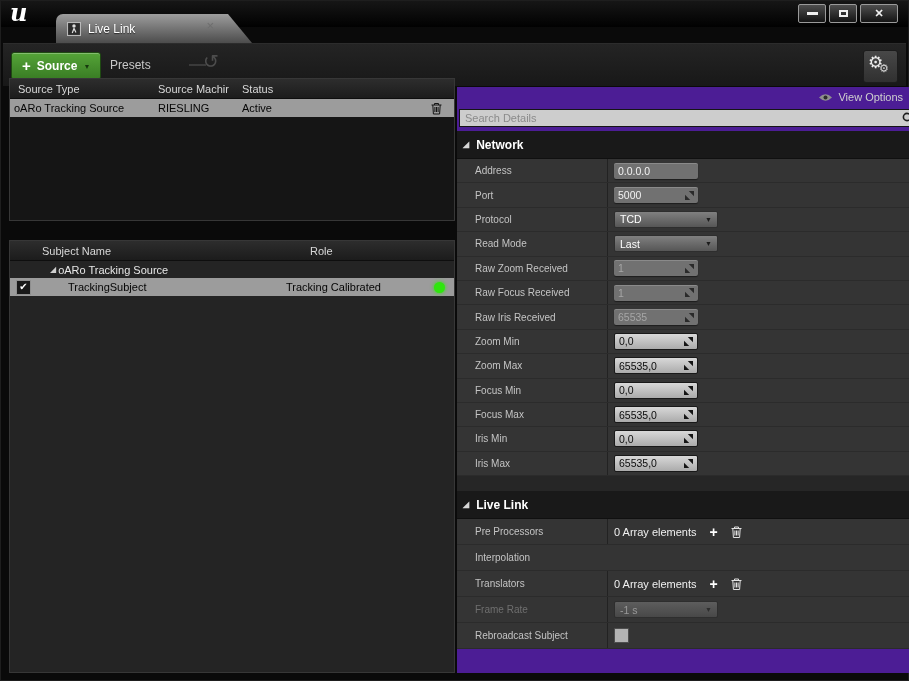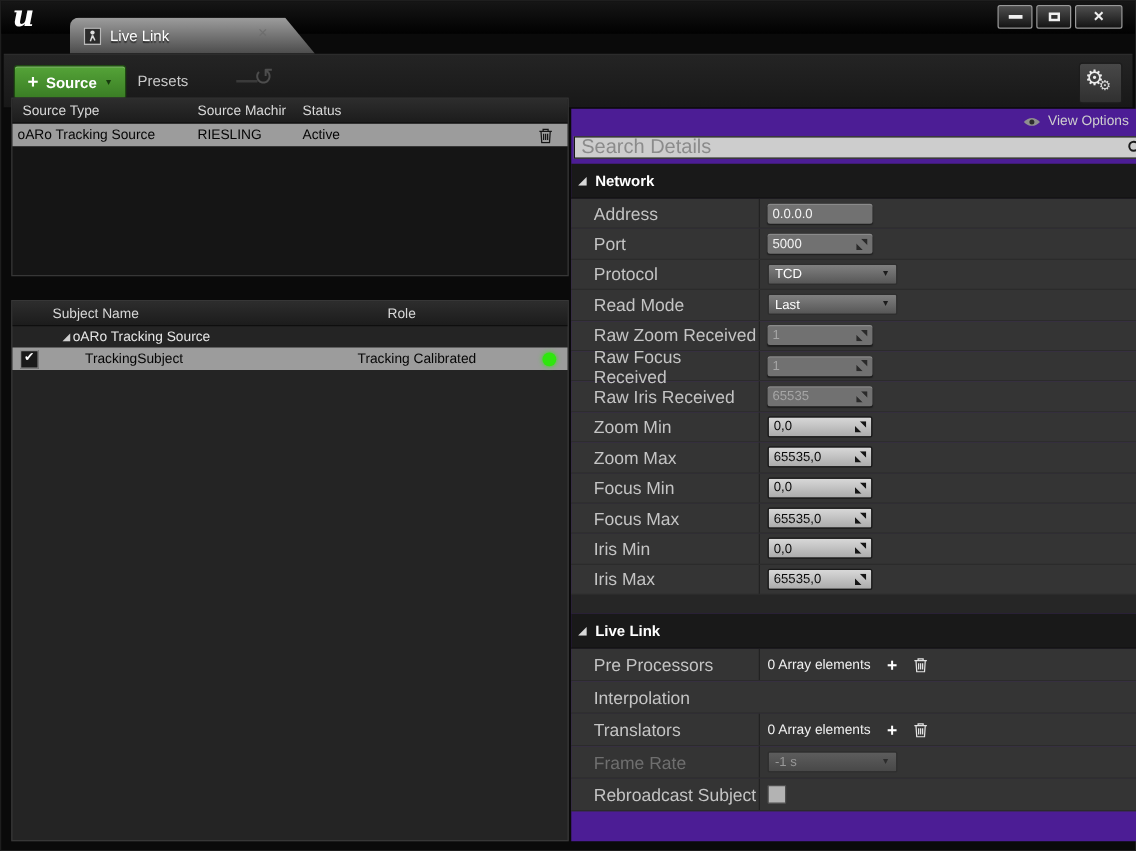--- a/index.html
+++ b/index.html
@@ -68,32 +68,32 @@
   .sub-name{margin-left:37px;width:208px;}
   .sub-role{margin-left:10px;}
   .dot{position:absolute;right:9px;top:4px;width:11px;height:11px;border-radius:50%;
        background:#2fe60e;box-shadow:0 0 4px #2fe60e;}
 
   
   .details-panel{position:absolute;left:456px;top:86px;width:445px;height:586px;background:#4c1d95;padding-left:20px;}
   .viewopts{position:absolute;right:7px;top:4px;display:flex;align-items:center;gap:5px;color:#cfcfcf;font-size:11px;}
   .search{position:absolute;left:2px;top:22px;right:3px;height:18px;background:#cdcdcd;border:1px solid #151515;
           display:flex;align-items:center;box-sizing:border-box;}
-  .search input{flex:1;background:transparent;border:none;outline:none;font-size:16px;color:#333;
+  .search input{flex:1;background:transparent;border:none;outline:none;font-size:11px;color:#333;
                 padding:0 5px;font-family:"Liberation Sans",sans-serif;}
   .search input::placeholder{color:#8b8b8b;}
   .search .mag{margin-right:3px;display:flex;}
   .dbody{position:absolute;left:0;top:44px;right:0;bottom:0;}
   .sec-head{height:27px;background:#191919;border-bottom:1px solid #101010;display:flex;align-items:center;
             color:#fff;font-size:12px;font-weight:bold;padding-left:6px;gap:5px;}
   .sec-head .tri{color:#d8d8d8;}
   .drow{display:flex;background:#343434;border-bottom:1px solid #2b2b2b;box-sizing:border-box;}
   .net .drow{height:24.4px;}
   .ll .drow{height:26px;}
-  .dlabel{width:150px;padding-left:18px;box-sizing:border-box;color:#c4c4c4;font-size:14px;
+  .dlabel{width:150px;padding-left:18px;box-sizing:border-box;color:#c4c4c4;font-size:10px;
           display:flex;align-items:center;}
   .dlabel.dim{color:#6f6f6f;}
   .dval{flex:1;border-left:1px solid #222;display:flex;align-items:center;padding-left:6px;gap:13px;}
   .gap-strip{height:15px;background:#262626;}
 
   
   .fld{width:84px;height:16px;border-radius:2px;display:flex;align-items:center;justify-content:space-between;
        padding:0 4px;box-sizing:border-box;font-size:10.5px;}
   .fld.gray{background:#717171;color:#f2f2f2;box-shadow:inset 0 1px 0 rgba(255,255,255,.18),0 1px 1px rgba(0,0,0,.45);}
   .fld.gray.dim{color:#a6a6a6;}

